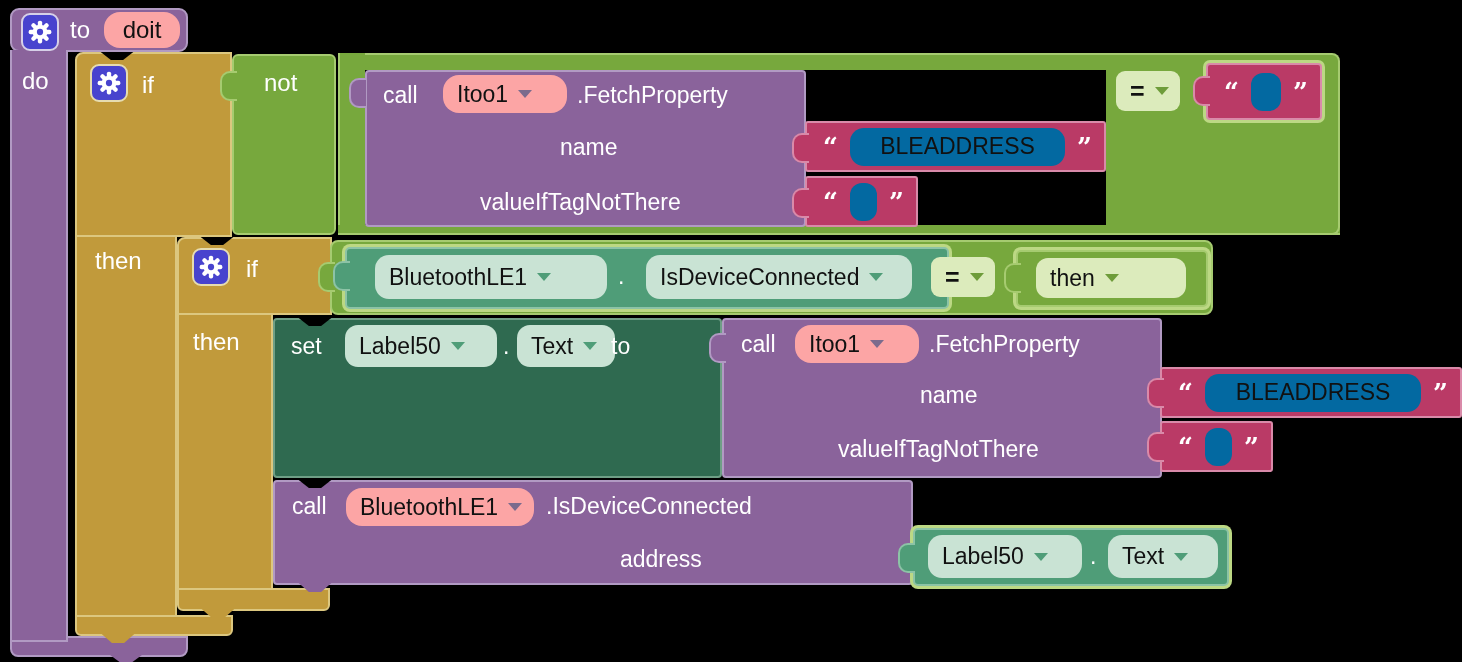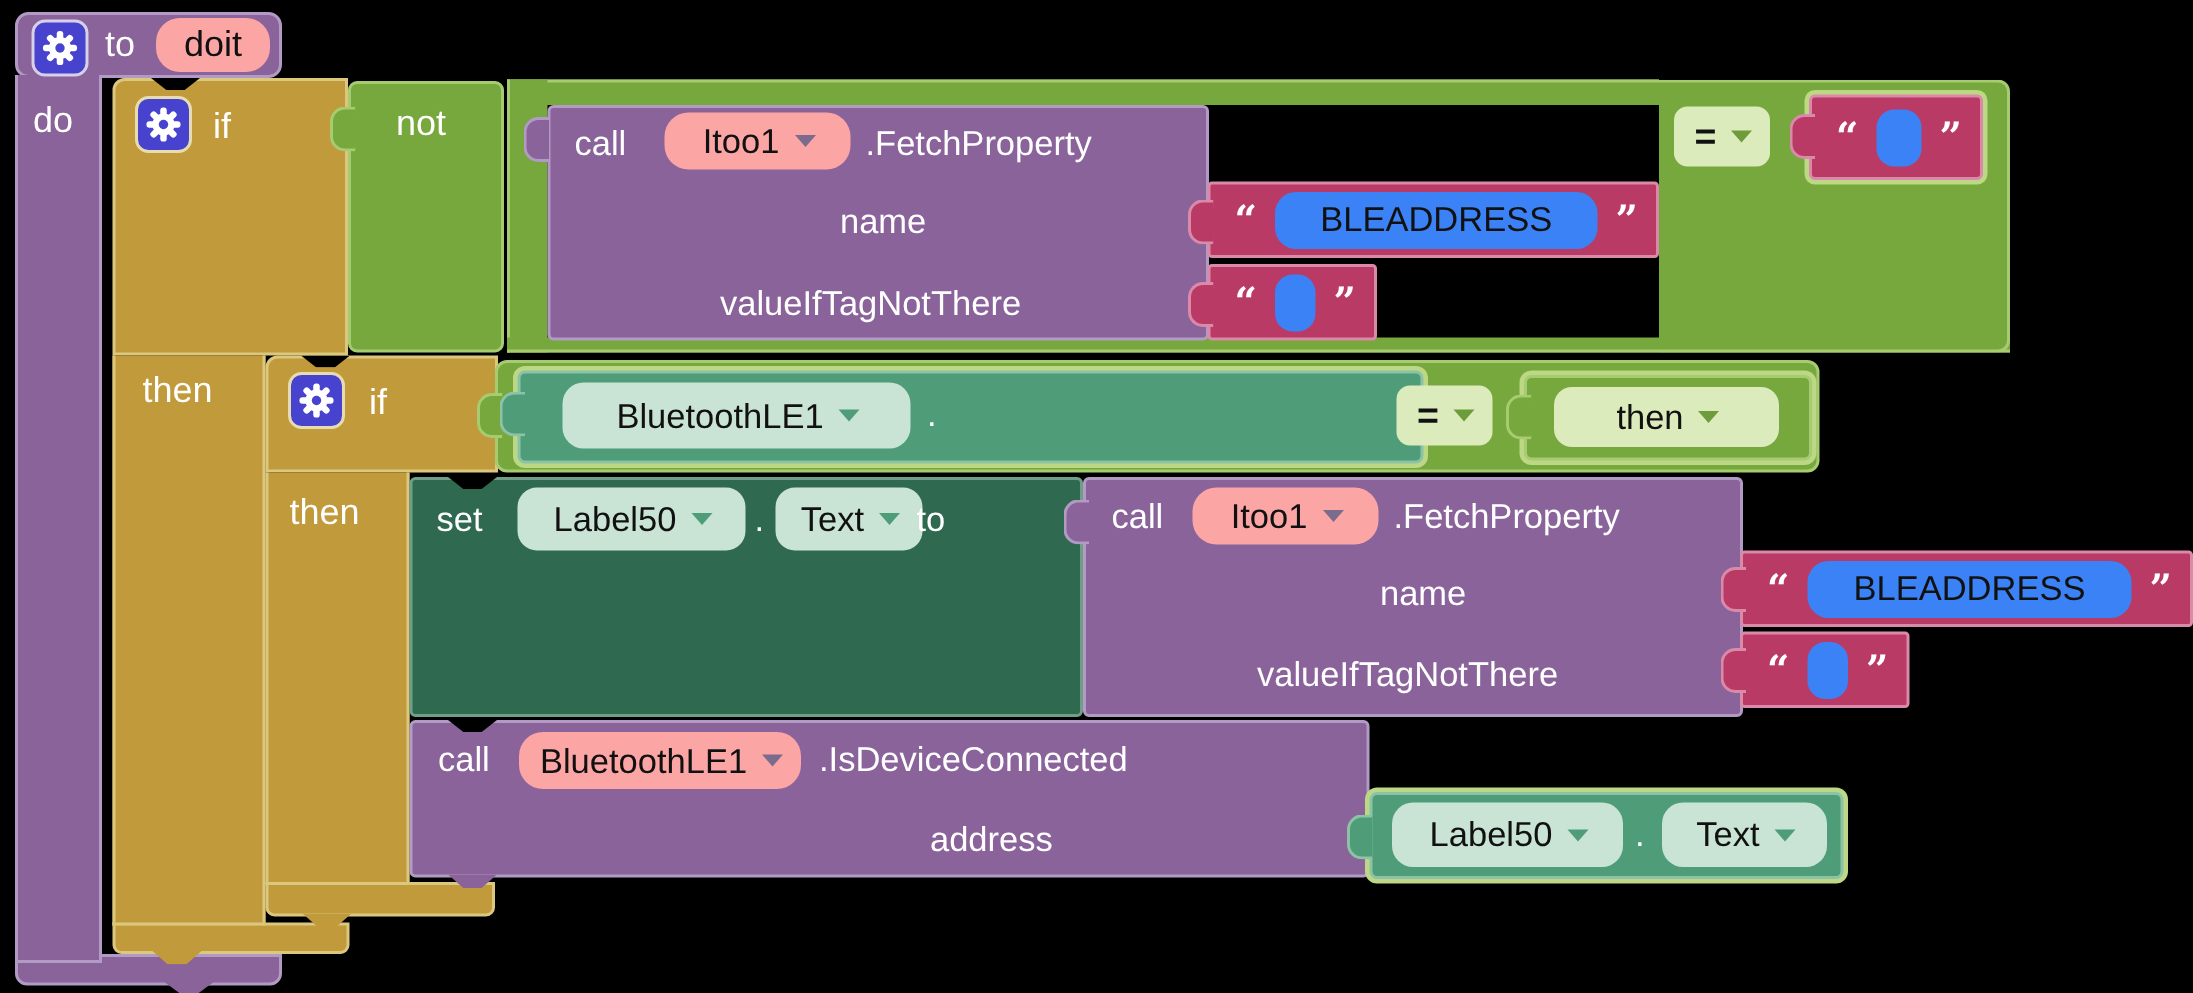--- a/index.html
+++ b/index.html
@@ -14,33 +14,33 @@
   .dgreen{background:#2f6a50;border:2px solid #6f9f86;}
   .crimson{background:#ba3a66;border:2px solid #d98aa9;}
   .noborder{border:none;}
   .ring{box-shadow:0 0 0 3px #bcd884;}
   
   .lbl{position:absolute;color:#fff;font-size:23px;line-height:30px;height:30px;white-space:nowrap;}
   .big{font-size:24px;}
   .r{text-align:left;}
   
   .dd{position:absolute;box-sizing:border-box;display:flex;align-items:center;
-      justify-content:center;padding:0 12px 0 14px;color:#111;font-size:23px;
+      justify-content:flex-start;padding:0 12px 0 14px;color:#111;font-size:23px;
       border-radius:16px;cursor:pointer;}
   .lav{background:#fca5a5;}
   .mint{background:#c9e3d4;}
   .lgr{background:#dcebbc;}
   .tri{width:0;height:0;border-left:7px solid transparent;border-right:7px solid transparent;
        border-top:8px solid #666;margin-left:10px;flex:0 0 auto;}
   .tri-lav{border-top-color:#7b6b8d;}
   .tri-mint{border-top-color:#4f9d78;}
   .tri-lgr{border-top-color:#6e9c3a;}
   
   .qt{color:#fff;font-family:"DejaVu Serif",serif;font-weight:bold;font-size:26px;line-height:30px;}
-  .pinkfield{background:#3b82f6;border-radius:14px;color:#111;font-size:23px;
+  .pinkfield{background:#0369a1;border-radius:14px;color:#111;font-size:23px;
              display:flex;align-items:center;justify-content:center;}
   .strblock{display:flex;align-items:center;gap:12px;padding:0 12px 0 16px;}
   
   .tab{position:absolute;width:17px;height:30px;border-radius:10px 0 0 10px;}
   .tab.purple{border-right:none;}
   .tab.crimson{border-right:none;}
   .tab.green{border-right:none;}
   .tab.teal{border-right:none;}
   .notch{position:absolute;background:#000;clip-path:polygon(2% 0,98% 0,68% 100%,32% 100%);}
   .dtab{position:absolute;clip-path:polygon(2% 0,98% 0,68% 100%,32% 100%);border:none;}
@@ -171,20 +171,24 @@
 
   <div class="abs green" style="left:330px;top:240px;width:883px;height:75px;border-radius:8px;"></div>
   <div class="tab abs green" style="left:318px;top:262px;"></div>
   <div class="abs teal ring" style="left:345px;top:247px;width:604px;height:62px;border-radius:5px;"></div>
   <div class="tab abs teal" style="left:333px;top:261px;"></div>
   <div class="dd mint" style="left:375px;top:255px;width:232px;height:44px;border-radius:14px;">
     <span>BluetoothLE1</span>
     <span class="tri tri-mint"></span>
   </div>
   <div class="lbl" style="left:618px;top:261px;">.</div>
+  <div class="dd mint" style="left:646px;top:255px;width:266px;height:44px;border-radius:14px;">
+    <span>IsDeviceConnected</span>
+    <span class="tri tri-mint"></span>
+  </div>
   <div class="dd lgr eqdd" style="left:931px;top:257px;width:64px;height:40px;">
     <span>=</span>
     <span class="tri tri-lgr"></span>
   </div>
   <div class="abs green ring" style="left:1016px;top:250px;width:192px;height:57px;border-radius:5px;"></div>
   <div class="tab abs green" style="left:1004px;top:263px;"></div>
   <div class="dd lgr" style="left:1036px;top:258px;width:150px;height:40px;border-radius:12px;">
     <span>then</span>
     <span class="tri tri-lgr"></span>
   </div>

